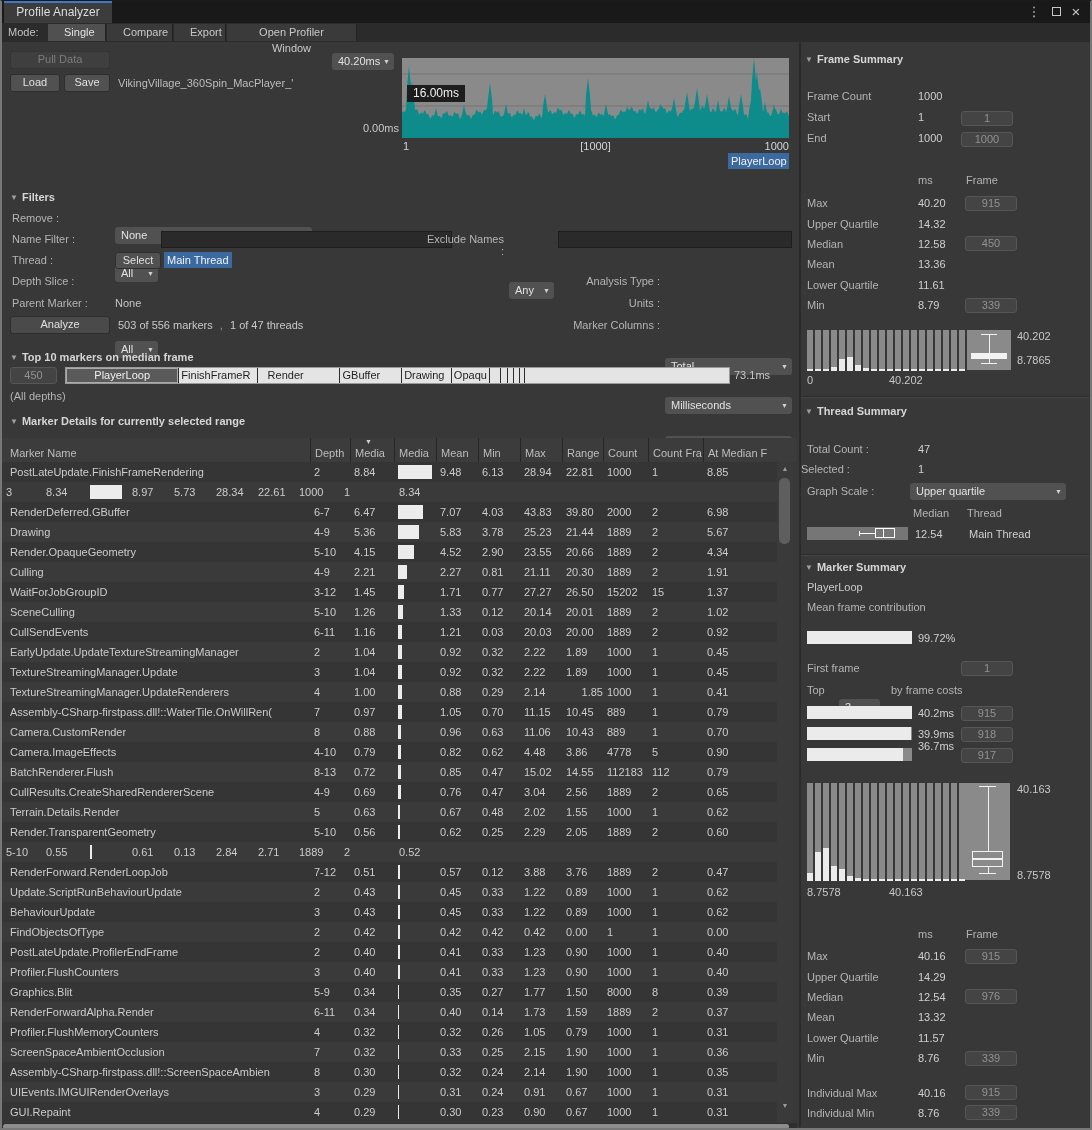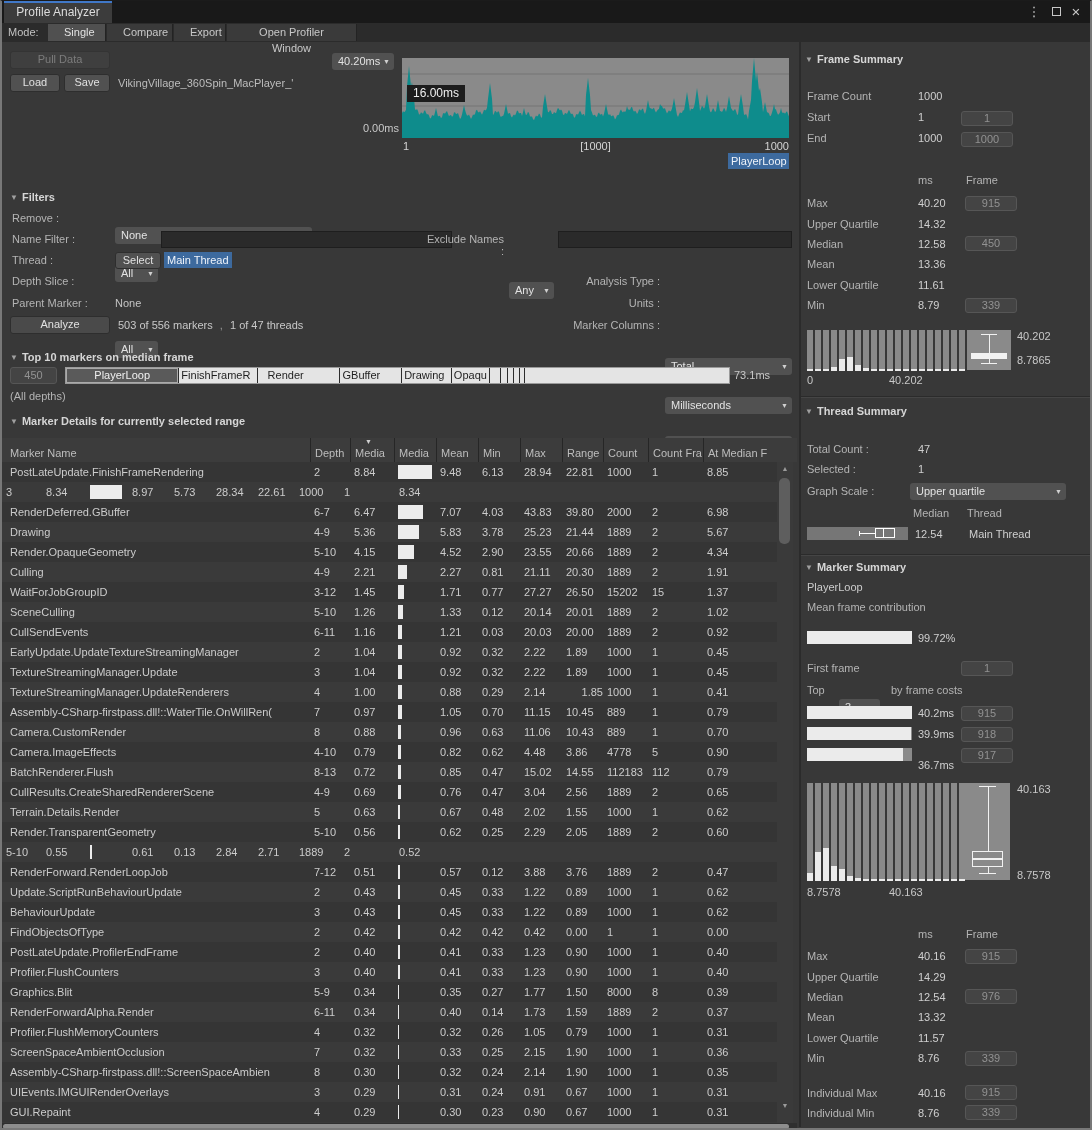--- a/index.html
+++ b/index.html
@@ -838,21 +838,21 @@
       <div class="bp-cap" style="bottom:6px;"></div>
     </div>
     <div class="abs" style="left:216px;top:288px;color:#c8c8c8;">40.202</div>
     <div class="abs" style="left:216px;top:312px;color:#c8c8c8;">8.7865</div>
 
     <div class="sep" style="top:354px;"></div>
 
     <div class="abs sec-h" style="left:4px;top:363px;"><span class="tri">▼</span><span>Thread Summary</span></div>
     <div class="abs lbl" style="left:6px;top:401px;">Total Count :</div>
     <div class="abs" style="left:117px;top:401px;">47</div>
-    <div class="abs lbl" style="left:6px;top:421px;">Selected :</div>
+    <div class="abs lbl" style="left:0;top:421px;">Selected :</div>
     <div class="abs" style="left:117px;top:421px;">1</div>
     <div class="abs lbl" style="left:6px;top:443px;">Graph Scale :</div>
     <div class="dd abs" style="left:109px;top:441px;width:156px;">
       <span>Upper quartile</span><span class="caret">▼</span>
     </div>
     <div class="abs lbl" style="left:112px;top:465px;">Median</div>
     <div class="abs lbl" style="left:166px;top:465px;">Thread</div>
     <div class="tgraph" style="left:6px;top:485px;">
       <div class="tg-tick" style="left:52px;"></div>
       <div class="tg-line" style="left:52px;width:16px;"></div>
@@ -889,21 +889,21 @@
         <div class="abs" style="left: 117px; top: 665px;">40.2ms</div>
         <div class="chip abs" style="left: 160px; top: 664px;">915</div>
         <div class="track" style="left: 6px; top: 685px; width: 105px;">
           <div class="tfill" style="width: 99%;"></div>
         </div>
         <div class="abs" style="left: 117px; top: 686px;">39.9ms</div>
         <div class="chip abs" style="left: 160px; top: 685px;">918</div>
         <div class="track" style="left: 6px; top: 706px; width: 105px;">
           <div class="tfill" style="width: 91%;"></div>
         </div>
-        <div class="abs" style="left: 117px; top: 717px;">36.7ms</div>
+        <div class="abs" style="left: 117px; top: 698px;">36.7ms</div>
         <div class="chip abs" style="left: 160px; top: 706px;">917</div>
       </div>
 
     <div class="hist" id="ms-hist" style="left:6px;top:741px;width:158px;height:98px;">
         <div class="hbar">
           <div class="hfill" style="height: 8px;"></div>
         </div>
         <div class="hbar">
           <div class="hfill" style="height: 29px;"></div>
         </div>

